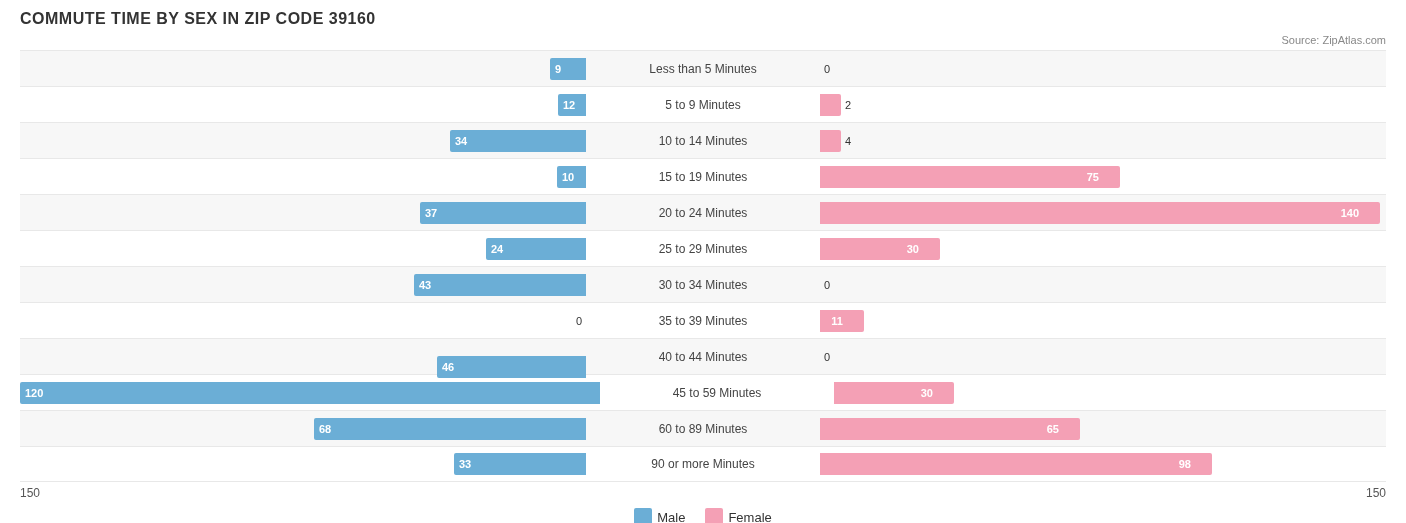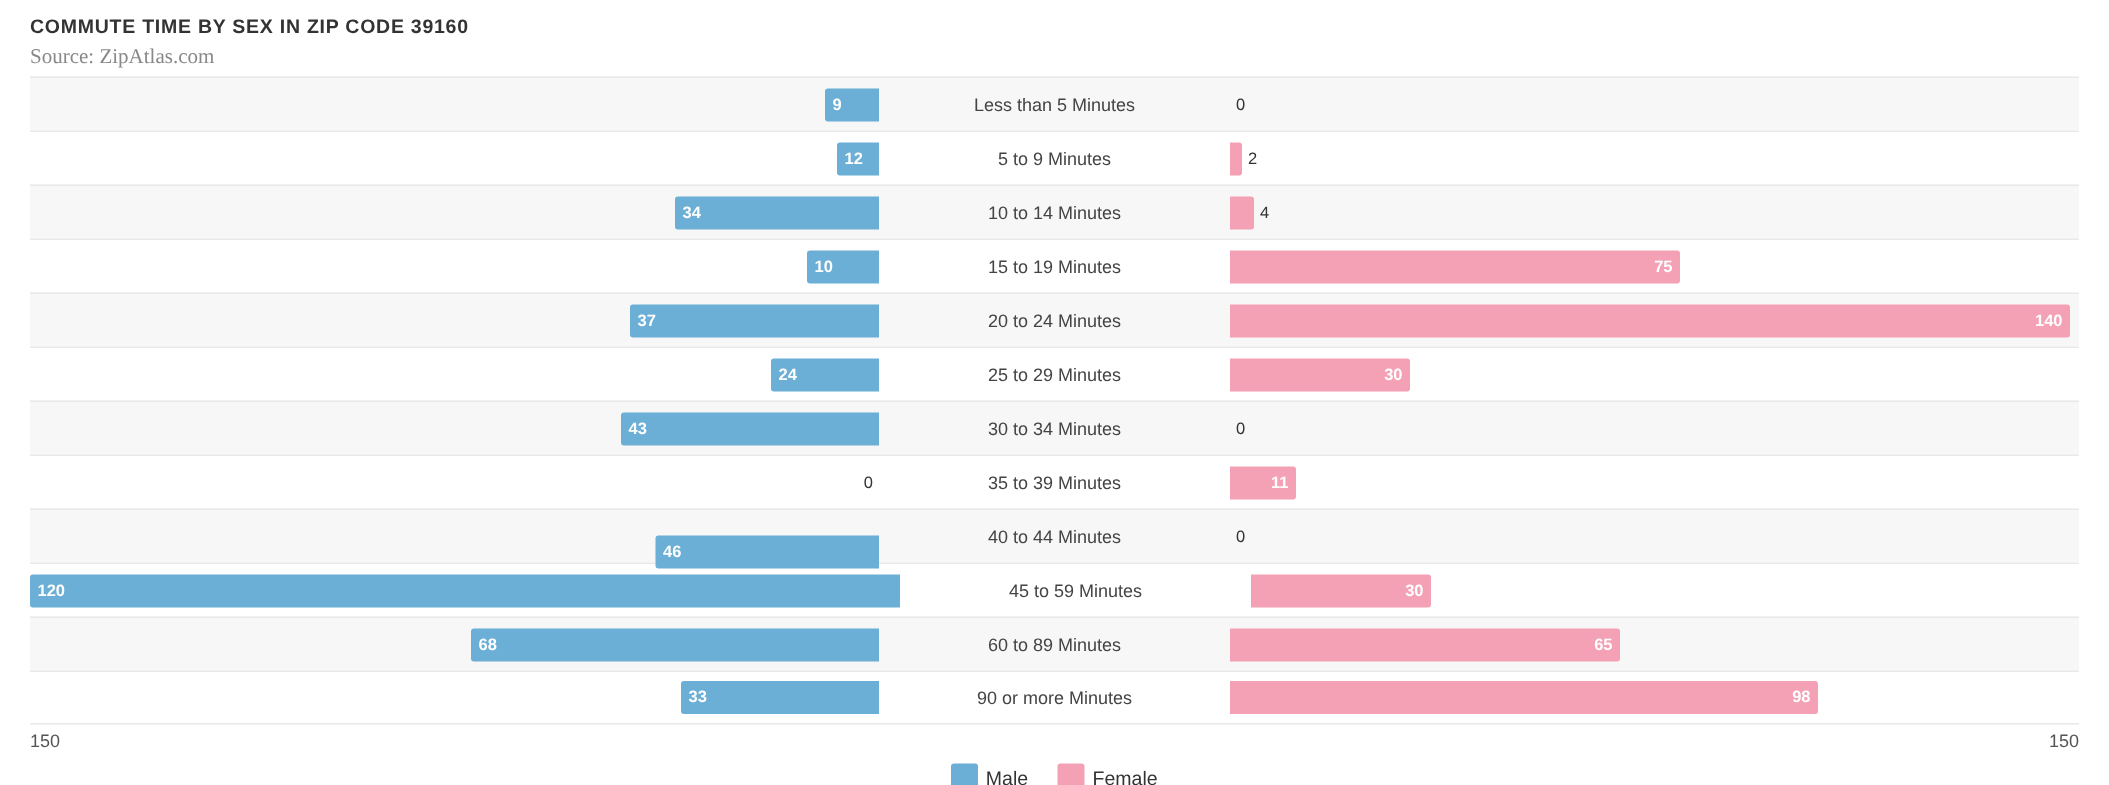--- a/index.html
+++ b/index.html
@@ -4,33 +4,32 @@
   <style>
     * { box-sizing: border-box; margin: 0; padding: 0; }
     body {
       font-family: Arial, sans-serif;
       background: #fff;
       width: 1406px;
       min-height: 523px;
       padding: 10px 20px 20px 20px;
     }
     .chart-title {
-      font-size: 13px;
+      font-size: 16px;
       font-weight: bold;
       text-transform: uppercase;
       color: #333;
       margin-bottom: 6px;
       letter-spacing: 0.5px;
     }
     .source {
-      text-align: left;
-      font-size: 14px;
+      text-align: right;
+      font-size: 11px;
       color: #888;
       margin-bottom: 4px;
-      font-family: Liberation Serif, serif;
     }
     .chart-area {
       position: relative;
       width: 100%;
     }
     .row {
       display: flex;
       align-items: center;
       height: 36px;
       border-top: 1px solid #e8e8e8;
@@ -83,21 +82,21 @@
       padding-left: 5px;
       min-width: 0;
     }
     .bar-female {
       background: #f4a0b5;
       height: 22px;
       border-radius: 0 2px 2px 0;
       display: flex;
       align-items: center;
       justify-content: flex-end;
-      padding-right: 5px;
+      padding-right: 21px;
       min-width: 0;
     }
     .bar-label-outside-left {
       font-size: 11px;
       color: #333;
       margin-right: 4px;
       white-space: nowrap;
     }
     .bar-label-outside-right {
       font-size: 11px;
@@ -193,21 +192,21 @@
           </div>
         </div>
         <div class="center-label">10 to 14 Minutes</div>
         <div class="right-section">
           <div class="bar-female" style="width: 16px;"></div>
           <span class="bar-label-outside-right">4</span>
         </div>
       </div>
       <div class="row row-bg-white">
         <div class="left-section">
-          <div class="bar-male" style="width: 48px;">
+          <div class="bar-male" style="width: 29px;">
             <span class="bar-label-inside">10</span>
           </div>
         </div>
         <div class="center-label">15 to 19 Minutes</div>
         <div class="right-section">
           <div class="bar-female" style="width: 300px;">
             <span class="bar-label-inside">75</span>
           </div>
         </div>
       </div>
@@ -219,21 +218,21 @@
         </div>
         <div class="center-label">20 to 24 Minutes</div>
         <div class="right-section">
           <div class="bar-female" style="width: 560px;">
             <span class="bar-label-inside">140</span>
           </div>
         </div>
       </div>
       <div class="row row-bg-white">
         <div class="left-section">
-          <div class="bar-male" style="width: 72px;">
+          <div class="bar-male" style="width: 100px;">
             <span class="bar-label-inside">24</span>
           </div>
         </div>
         <div class="center-label">25 to 29 Minutes</div>
         <div class="right-section">
           <div class="bar-female" style="width: 120px;">
             <span class="bar-label-inside">30</span>
           </div>
         </div>
       </div>

